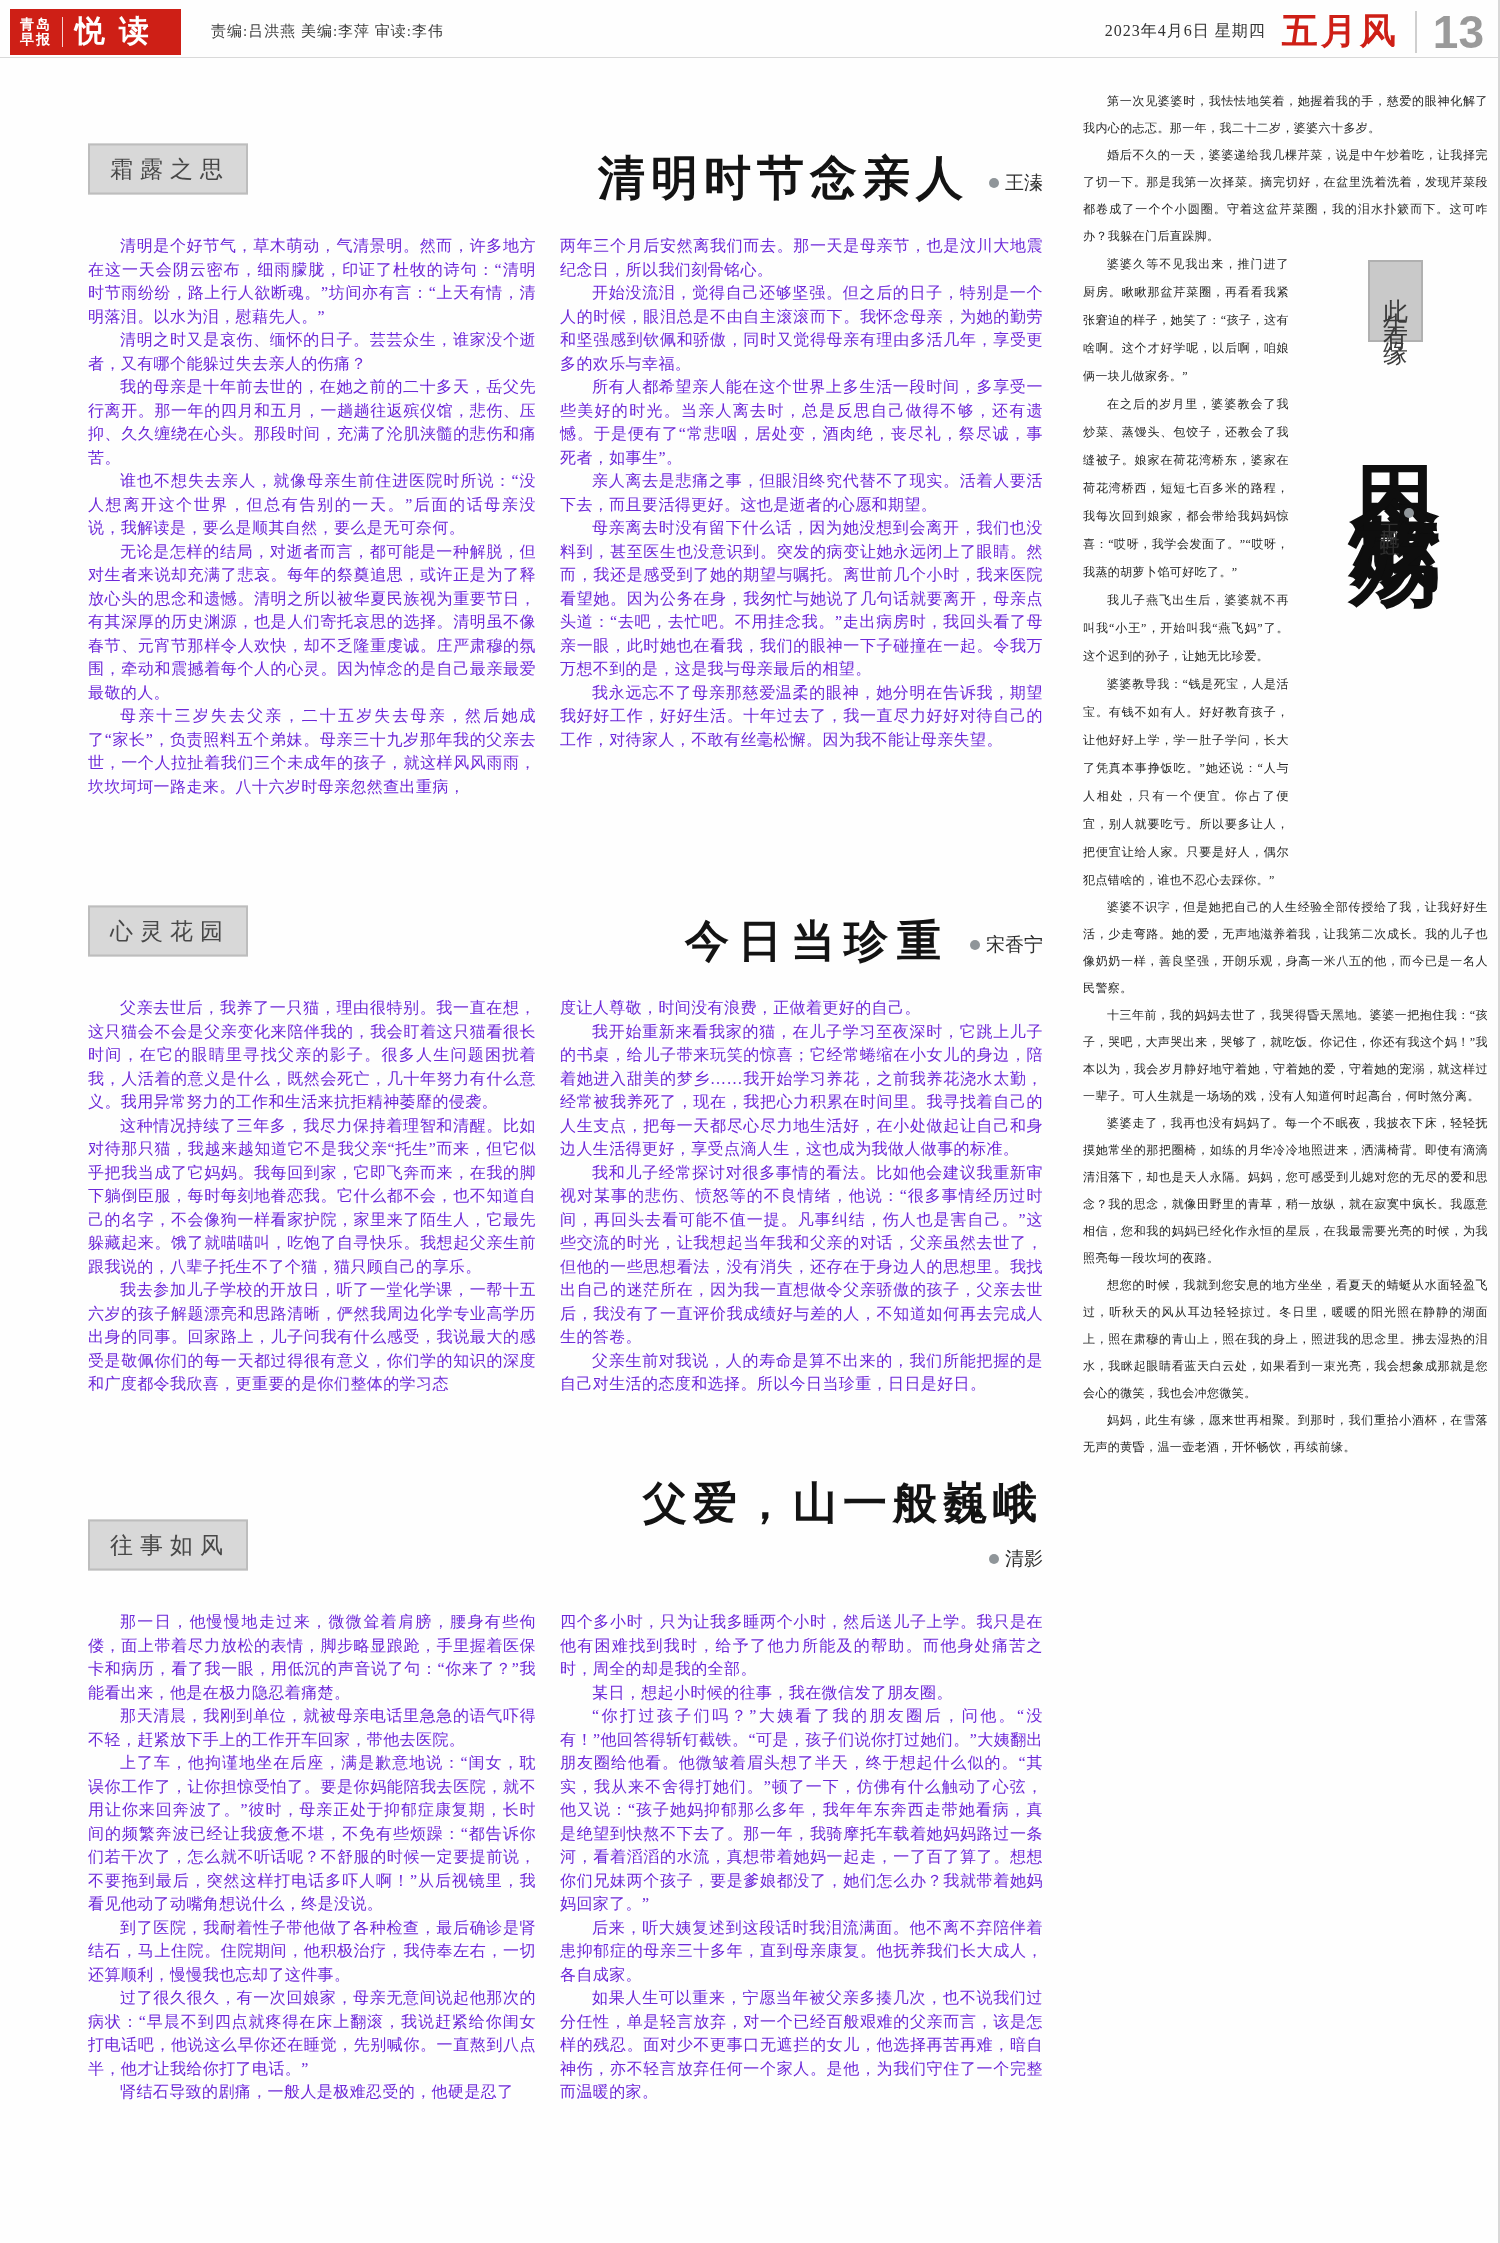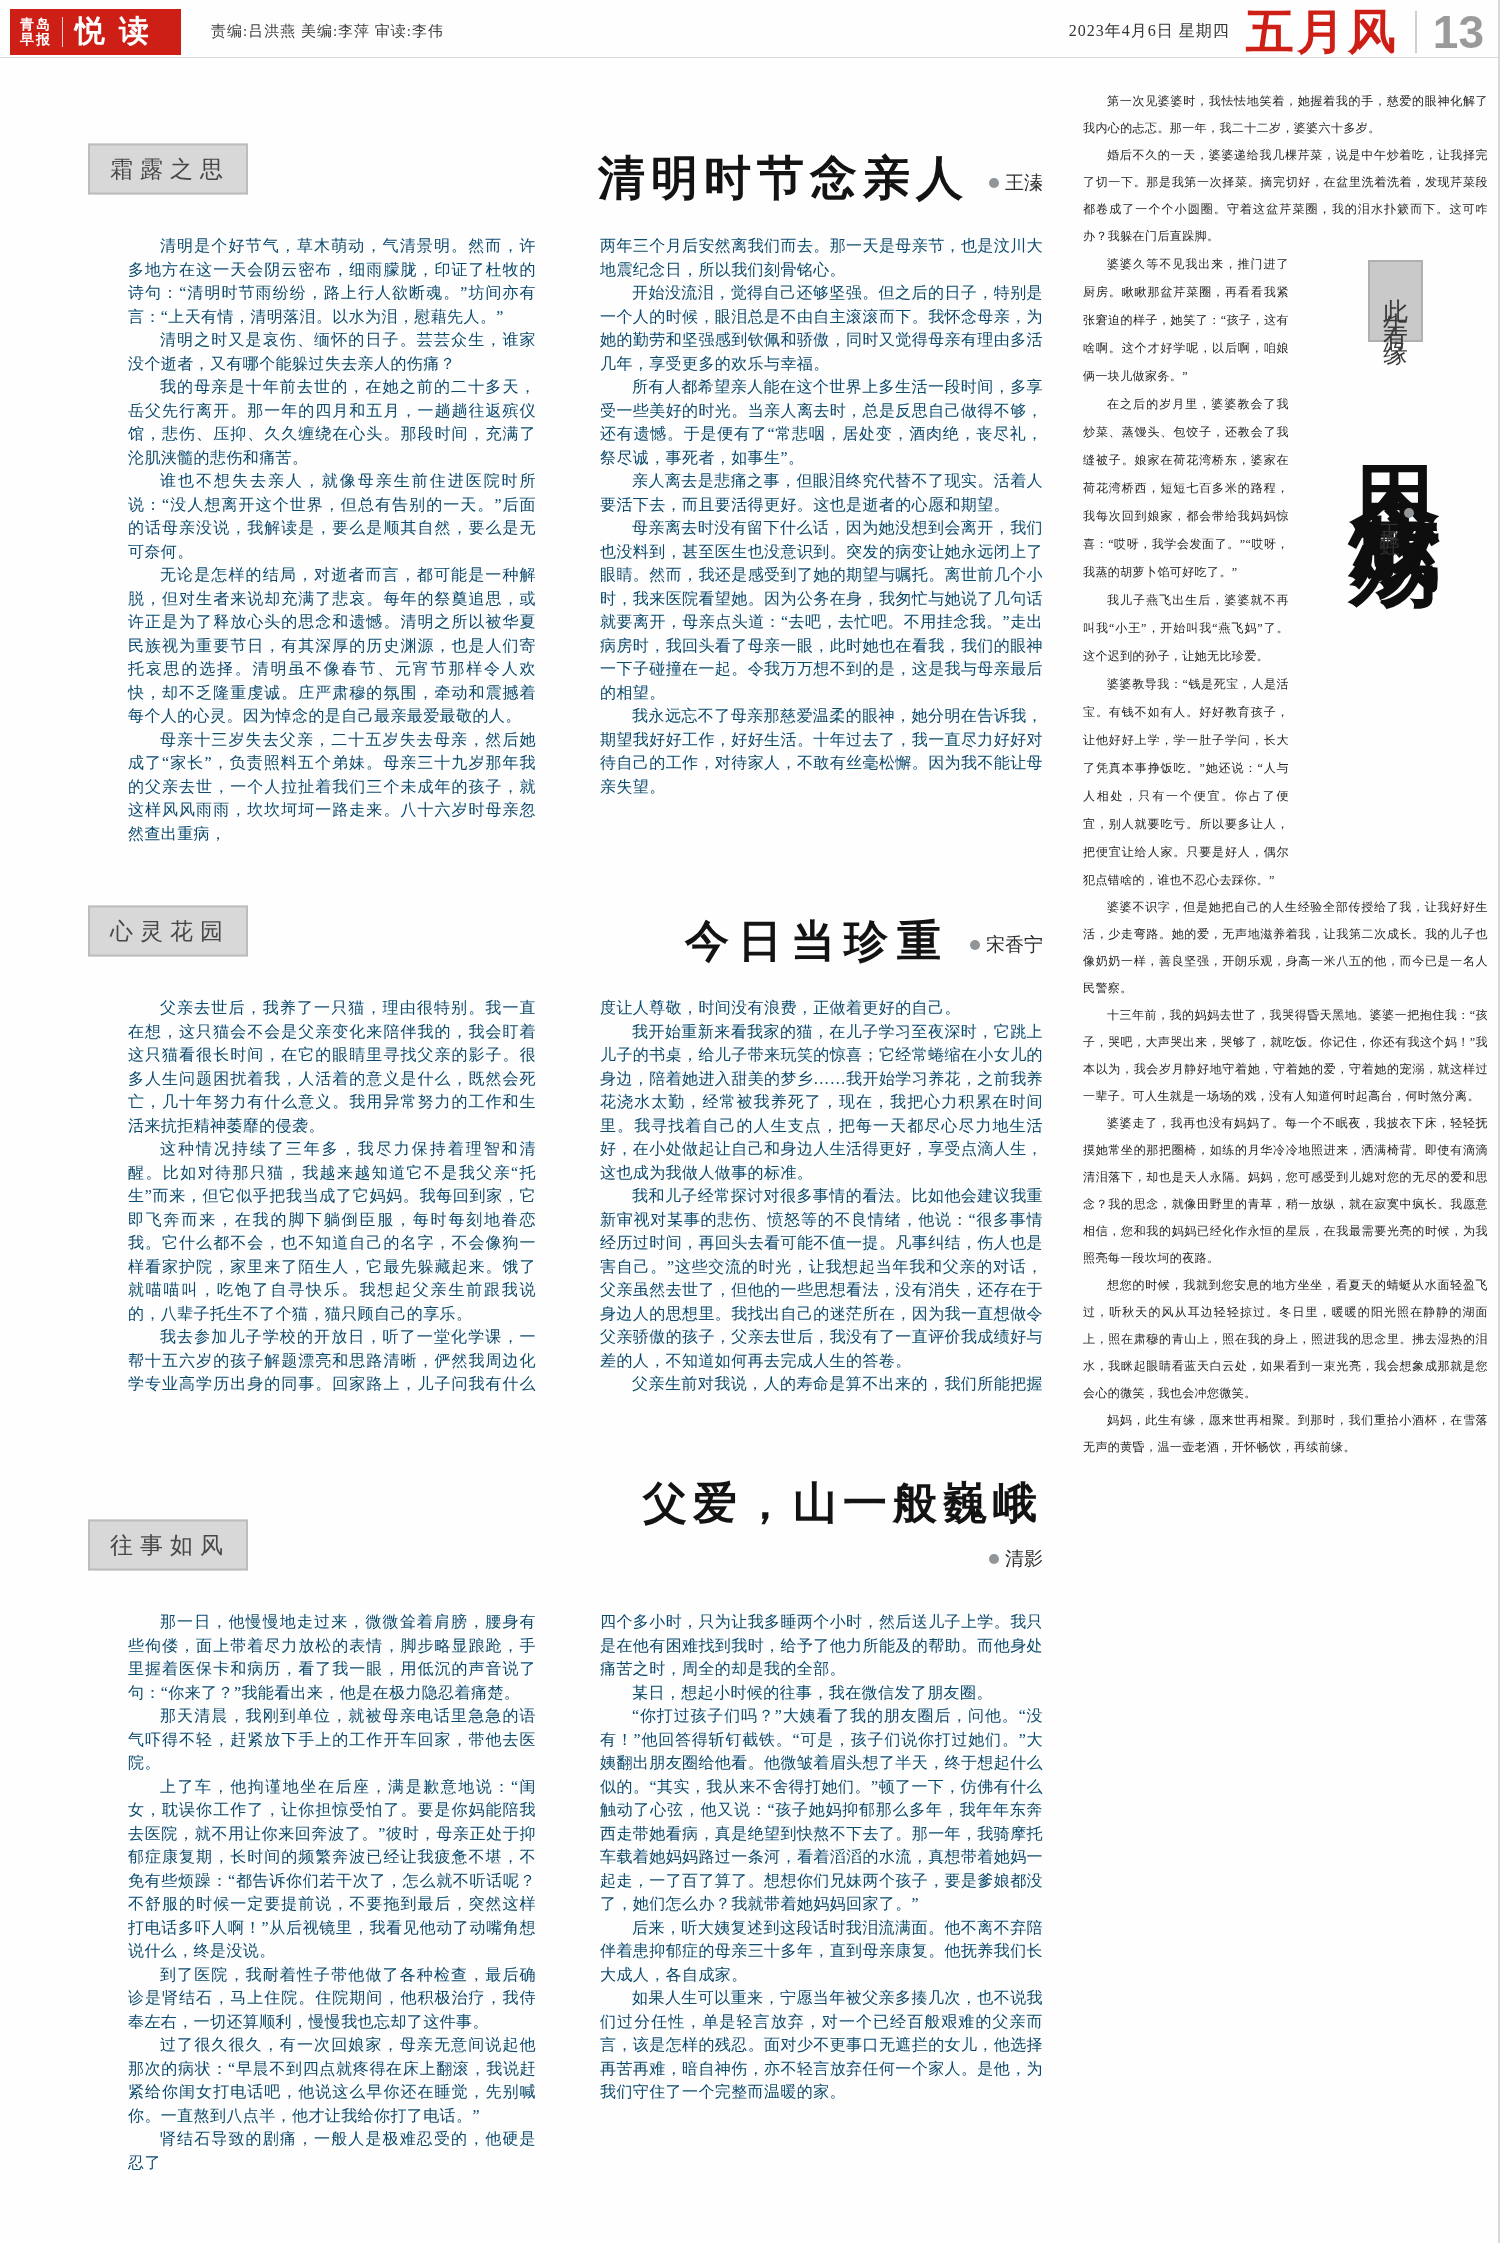--- a/index.html
+++ b/index.html
@@ -21,21 +21,21 @@
   }
   .logo-stack { display:flex; flex-direction:column; justify-content:center;
     font-size:14px; font-weight:bold; line-height:15px; letter-spacing:2px;
     border-right:1px solid rgba(255,255,255,.8); padding-right:10px;
     font-family:"Liberation Sans", sans-serif; }
   .logo-read { font-size:30px; font-weight:bold; letter-spacing:14px;
     font-family:"Liberation Sans", sans-serif; }
   .editors { margin-left:30px; font-size:15px; color:#3c3c3c; letter-spacing:1px; }
   .hdr-right { margin-left:auto; display:flex; align-items:center; gap:16px; }
   .date { font-size:16px; color:#333; letter-spacing:1px; }
-  .edition { font-size:48px; font-weight:bold; color:#ce1f16; letter-spacing:3px;
+  .edition { font-size:36px; font-weight:bold; color:#ce1f16; letter-spacing:3px;
     font-family:Liberation Sans, sans-serif; }
   .hdr-vline { width:2px; height:42px; background:#cfcfcf; }
   .pageno { font-size:46px; font-weight:bold; color:#9a9a9a;
     font-family:"Liberation Sans", sans-serif; line-height:1; }
   
   .content { display:flex; gap:40px; padding:0 10px 0 88px; }
   .main { width:955px; flex:none; }
   
   .art-head { position:relative; height:66px; display:flex; align-items:flex-end;
     justify-content:flex-end; gap:20px; }
@@ -49,21 +49,21 @@
     color:#131313; letter-spacing:6px; line-height:1.05; }
   .t1 { font-size:47px; } .t2 { font-size:44px; letter-spacing:9px; } .t3 { font-size:44px; }
   .author { display:flex; align-items:center; gap:6px; padding-bottom:6px;
     font-size:19px; color:#2e2e2e; }
   .dot { width:10px; height:10px; border-radius:50%; background:#8f9599; display:inline-block; }
   
   .cols { display:flex; gap:24px; margin-top:32px; overflow:hidden; }
   .c-left { width:448px; flex:none; }
   .c-right { flex:1; }
   .cols p { font-size:16px; line-height:23.5px; text-align:justify;
-    text-indent:2em; color:#0c4a6e; letter-spacing:.4px;margin-left:40px; }
+    text-indent:2em; color:#6d28d9; letter-spacing:.4px; }
   .cols p.cont { text-indent:0; }
   .h-a1 { margin-top:78px; } .h-a2 { margin-top:50px; } .h-a3 { margin-top:116px;flex-direction:column; }
   .b-a1 { height:614px; } .b-a2 { height:400px; } .b-a3 { height:596px; }
   
   .sidebar { flex:1; padding-top:30px; height:2185px; overflow:hidden; }
   .sidebar p { font-size:12px; line-height:27px; text-align:justify;
     text-indent:2em; color:#242424; letter-spacing:.4px; }
   .s-mid { display:flex; gap:14px; }
   .s-narrow { width:206px; flex:none; }
   .s-narrow p { line-height:28px; }

